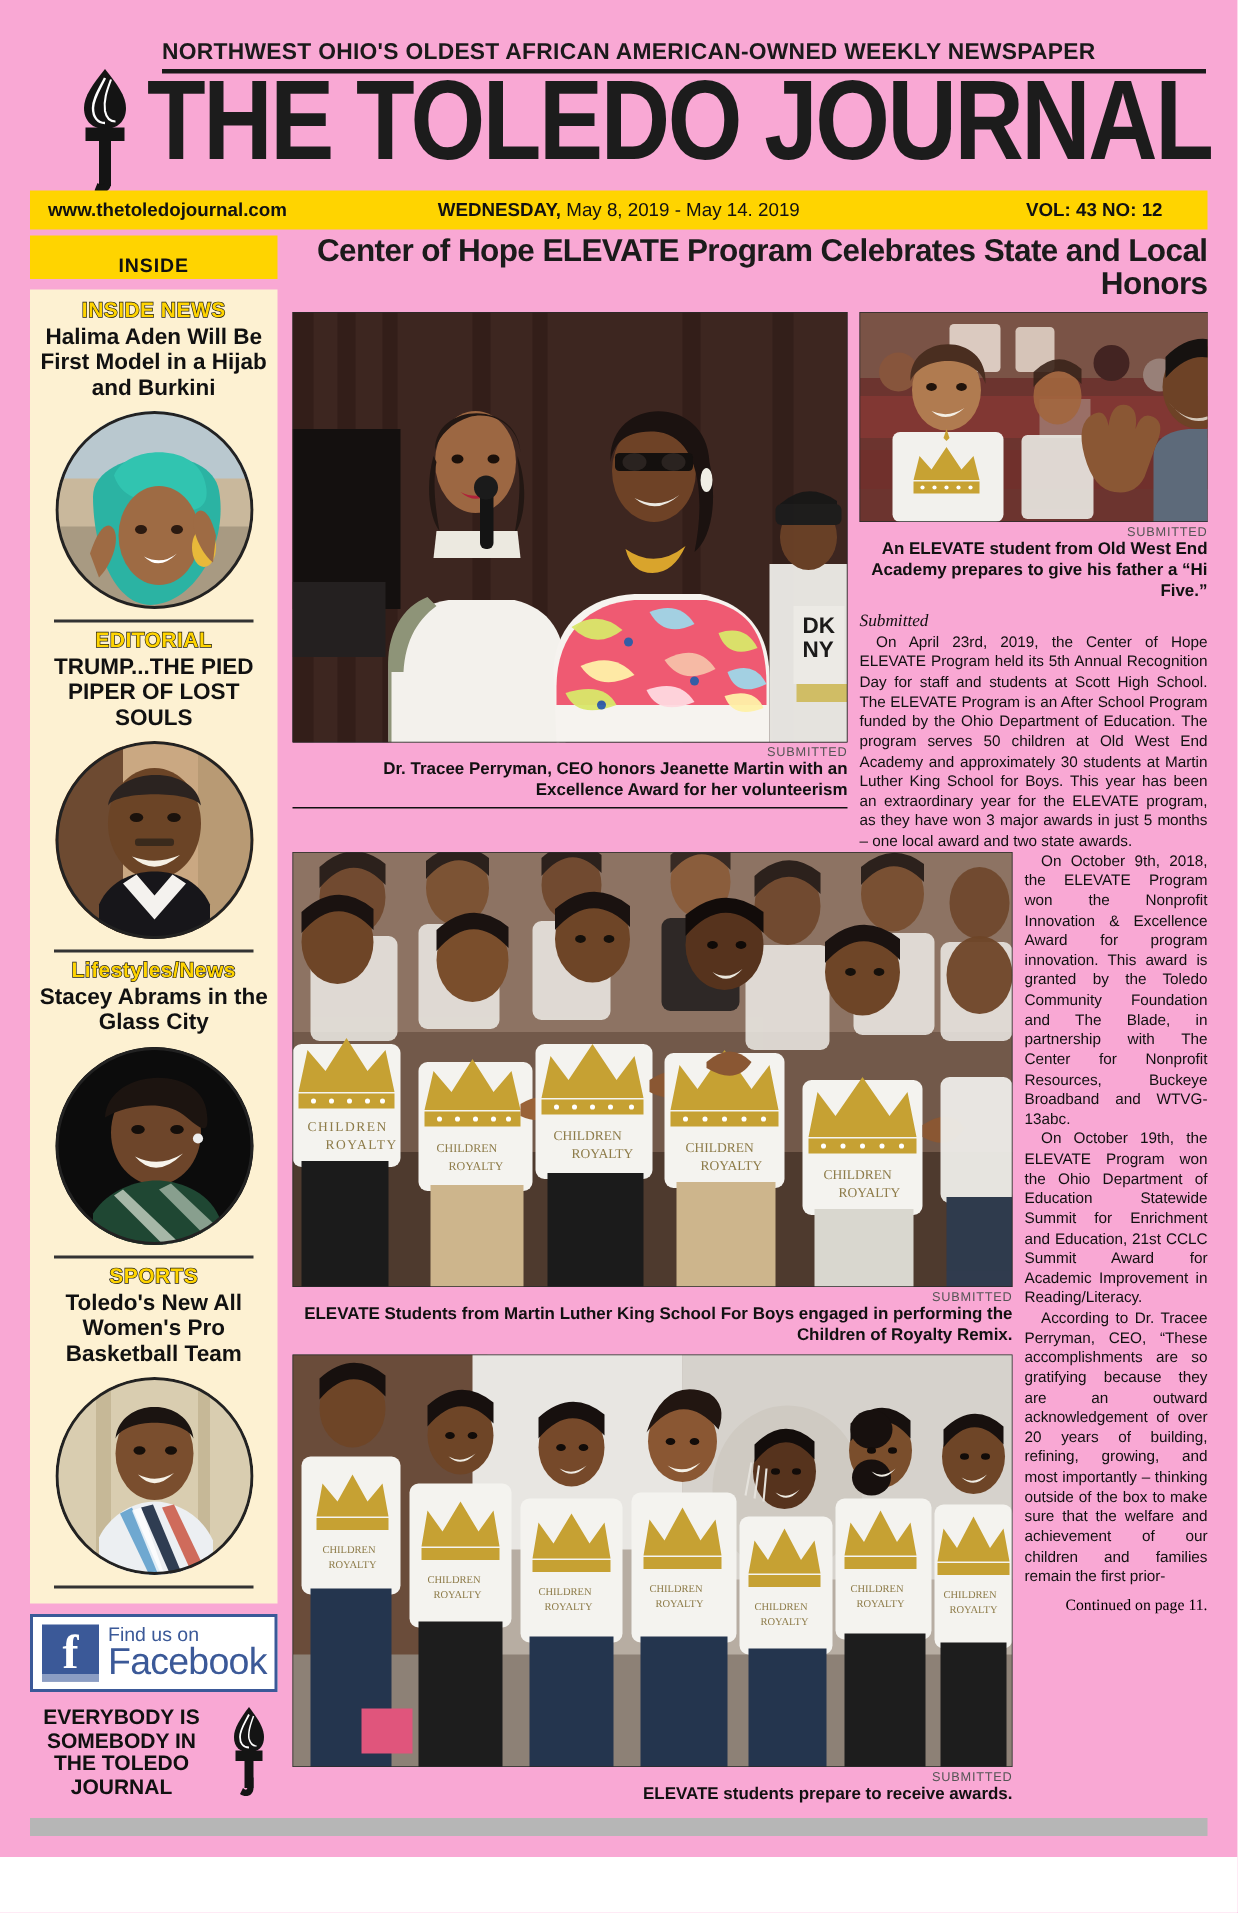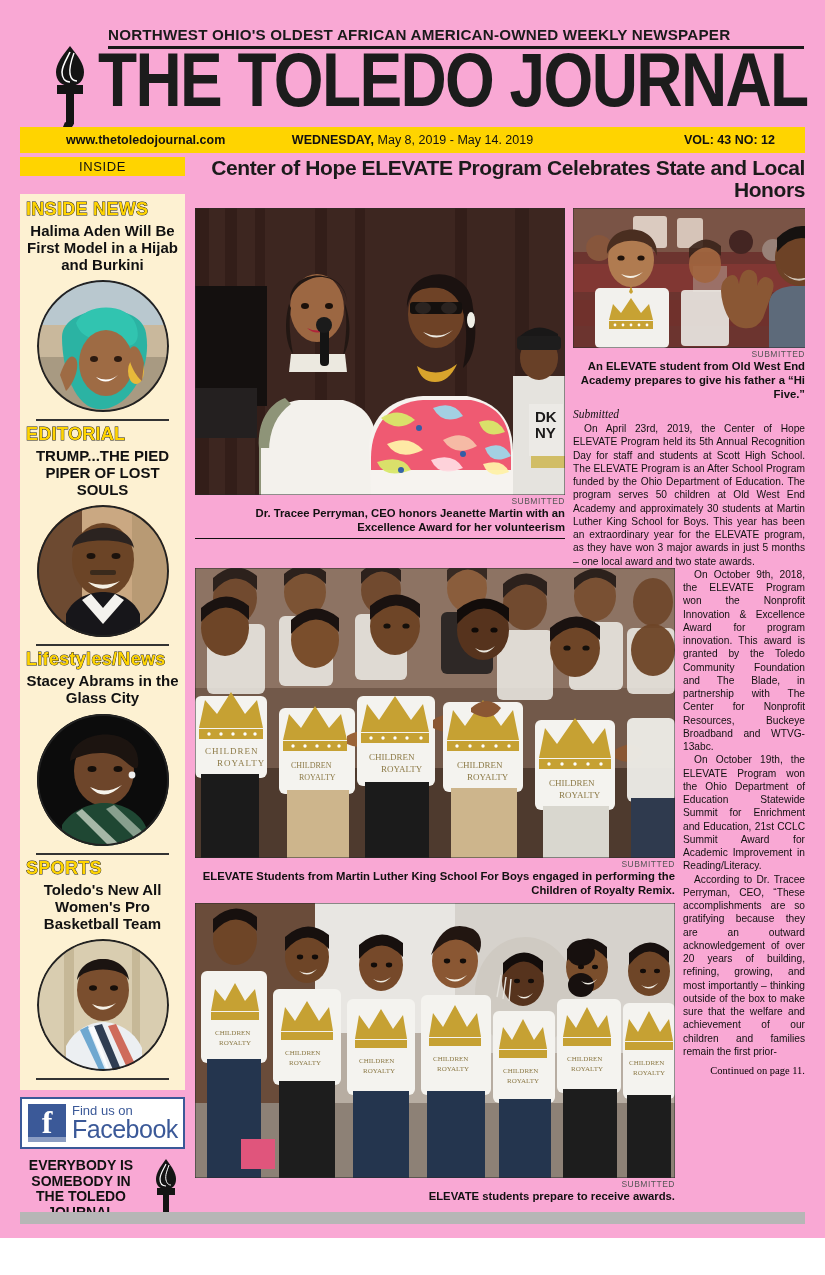--- a/index.html
+++ b/index.html
@@ -47,46 +47,46 @@
 
   
   .yellow-bar {
     margin: 16px 20px 0 20px;
     background: #FFD400;
     height: 26px;
     display: flex; align-items: center;
     font-size: 12.5px; font-weight: bold; color: #111;
     position: relative;
   }
-  .yb-left { position:absolute; left: 46px; }
+  .yb-left { position:absolute; left: 12px; }
   .yb-center { position:absolute; left: 50%; transform: translateX(-50%); white-space: nowrap;}
   .yb-center .wk { font-weight: bold; }
   .yb-center .dt { font-weight: normal; }
   .yb-right { position:absolute; right: 30px; }
 
   
   .body-wrap {
     display: flex; gap: 0;
     padding: 4px 20px 0 20px;
   }
 
   
   .sidebar { width: 165px; flex: 0 0 165px; }
   .inside-banner {
     background: #FFD400; text-align: center;
-    font-size: 13px; font-weight: normal; letter-spacing: 0.6px;
-    color: #111; padding: 2px 0 2px 0;
-    margin-bottom: 18px;
+    font-size: 13px; font-weight: bold; letter-spacing: 0.6px;
+    color: #111; padding: 12px 0 2px 0;
+    margin-bottom: 7px;
   }
   .sb-panel {
     background: #FDF1D2;
     padding: 2px 6px 8px 6px;
   }
   .kicker {
-    font-size: 18px; font-weight: bold;
+    text-align: center; font-size: 14px; font-weight: bold;
     color: #FFD400; letter-spacing: 0.3px;
     -webkit-text-stroke: 0.9px #1a1a1a;
     paint-order: stroke fill;
     margin: 3px 0 2px 0;
     font-family: "Liberation Sans", sans-serif;
   }
   .sb-head {
     text-align: center; font-size: 15px; font-weight: bold;
     line-height: 1.14; color: #111; margin-bottom: 6px;
     font-family: "Liberation Sans", sans-serif;

